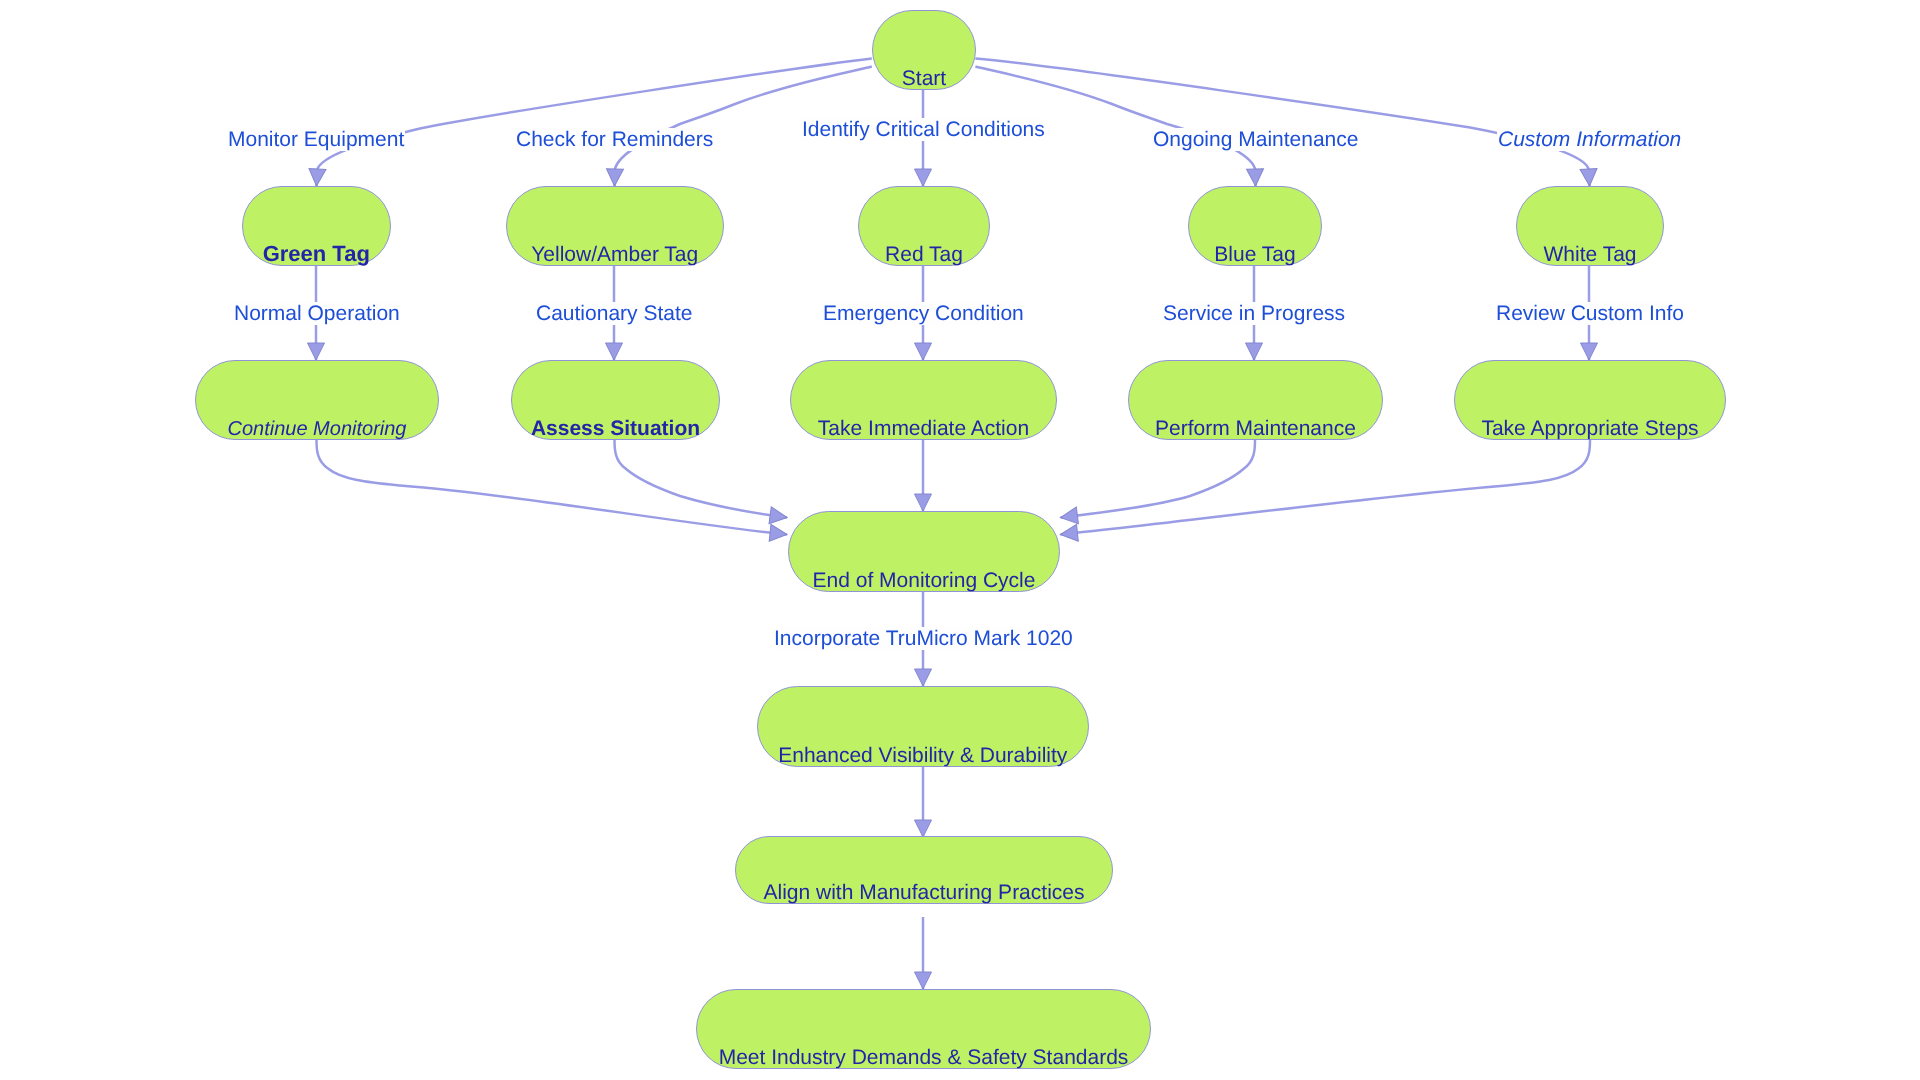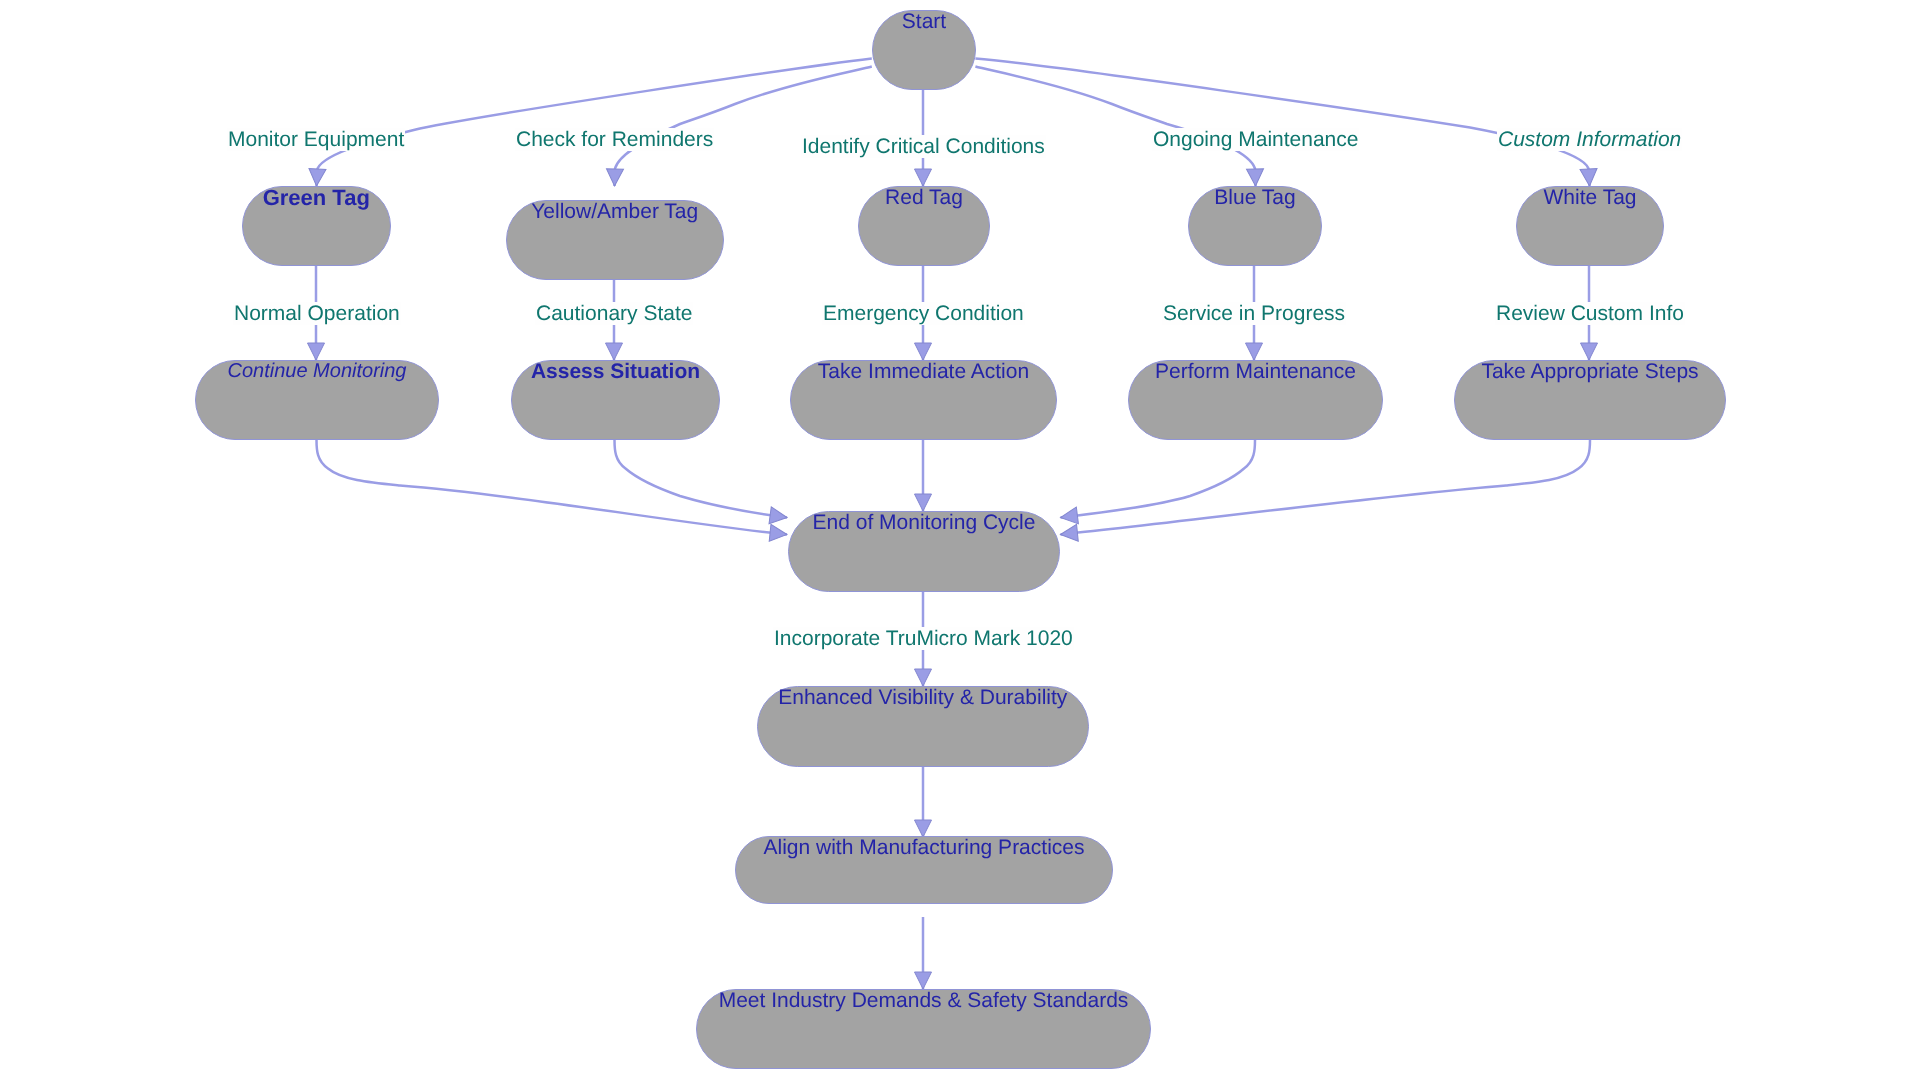--- a/index.html
+++ b/index.html
@@ -2,24 +2,24 @@
 <html><head>
 <meta charset="utf-8">
 <title>Flowchart</title>
 <style>
   html,body{margin:0;padding:0;background:#ffffff;}
   #canvas{position:relative;width:1920px;height:1080px;background:#ffffff;overflow:hidden;
           font-family:"Liberation Sans",sans-serif;-webkit-font-smoothing:antialiased;
           text-rendering:geometricPrecision;}
   .node,.elabel{-webkit-font-smoothing:antialiased;will-change:transform;transform:translateZ(0);}
   svg.edges{position:absolute;left:0;top:0;width:1920px;height:1080px;overflow:visible;}
-  .node{position:absolute;box-sizing:border-box;background:#a3a3a3;border:1px solid #9094d6;
-        border-radius:999px;display:flex;align-items:flex-start;justify-content:center;
+  .node{position:absolute;box-sizing:border-box;background:#bef264;border:1px solid #9094d6;
+        border-radius:999px;display:flex;align-items:flex-end;justify-content:center;
         color:#2424a8;white-space:nowrap;line-height:1;}
-  .elabel{position:absolute;color:#0f766e;white-space:nowrap;
+  .elabel{position:absolute;color:#1d4ed8;white-space:nowrap;
           background:#fefefe;padding:0 1px;line-height:24px;height:23px;}
 </style>
 </head>
 <body>
 
 <div id="canvas">
   <svg class="edges" viewBox="0 0 1920 1080">
     <g id="edgepaths">
         <path d="M 871.8,58.5 C 800,67 495,113 420,128.5 C 390,136 326,151 317.5,168.5 L 316.5,186" fill="none" stroke="#9a9de5" stroke-width="2.5"></path>
         <path d="M 871.8,66.5 C 855,71 790,83 735,104 C 715,112 700,117 680,124 C 646,139 619,154 615,168.5 L 614.5,186" fill="none" stroke="#9a9de5" stroke-width="2.5"></path>
@@ -57,38 +57,38 @@
         <path d="M 0,0 L -17,-8.5 L -17,8.5 Z" fill="#9a9de5" stroke="#8387d0" stroke-width="1" transform="translate(1060.5,517.5) rotate(173.01660489927022)"></path>
         <path d="M 0,0 L -17,-8.5 L -17,8.5 Z" fill="#9a9de5" stroke="#8387d0" stroke-width="1" transform="translate(1060.5,534.5) rotate(174.31411257930048)"></path>
         <path d="M 0,0 L -17,-8.5 L -17,8.5 Z" fill="#9a9de5" stroke="#8387d0" stroke-width="1" transform="translate(923,686) rotate(90)"></path>
         <path d="M 0,0 L -17,-8.5 L -17,8.5 Z" fill="#9a9de5" stroke="#8387d0" stroke-width="1" transform="translate(923,837) rotate(90)"></path>
         <path d="M 0,0 L -17,-8.5 L -17,8.5 Z" fill="#9a9de5" stroke="#8387d0" stroke-width="1" transform="translate(923,989) rotate(90)"></path>
       </g>
   </svg>
   <div id="labels">
       <div class="elabel" style="font-size: 21px; left: 227.367px; top: 127.5px;">Monitor Equipment</div>
       <div class="elabel" style="font-size: 21px; left: 514.883px; top: 127.5px;">Check for Reminders</div>
-      <div class="elabel" style="font-size: 21px; left: 801.109px; top: 135px;">Identify Critical Conditions</div>
+      <div class="elabel" style="font-size: 21px; left: 801.109px; top: 118px;">Identify Critical Conditions</div>
       <div class="elabel" style="font-size: 21px; left: 1151.76px; top: 127.5px;">Ongoing Maintenance</div>
       <div class="elabel" style="font-size: 21px; left: 1497.38px; top: 127.5px; font-style: italic;">Custom Information</div>
       <div class="elabel" style="font-size: 21px; left: 232.633px; top: 301.5px;">Normal Operation</div>
       <div class="elabel" style="font-size: 21px; left: 535.281px; top: 301.5px;">Cautionary State</div>
       <div class="elabel" style="font-size: 21px; left: 822.109px; top: 301.5px;">Emergency Condition</div>
       <div class="elabel" style="font-size: 21px; left: 1162px; top: 301.5px;">Service in Progress</div>
       <div class="elabel" style="font-size: 21px; left: 1495.05px; top: 301.5px;">Review Custom Info</div>
       <div class="elabel" style="font-size: 21px; left: 773.102px; top: 626.5px;">Incorporate TruMicro Mark 1020</div>
     </div>
   <div id="nodes">
       <div class="node" style="left: 871.5px; top: 10px; width: 104px; height: 80px;">
         <span style="font-size: 21px;">Start</span>
       </div>
       <div class="node" style="left: 242.25px; top: 186px; width: 148.5px; height: 80px;">
         <span style="font-size: 22px; font-weight: bold;">Green Tag</span>
       </div>
-      <div class="node" style="left: 505.75px; top: 186px; width: 217.5px; height: 80px; margin-top: 14px;">
+      <div class="node" style="left: 505.75px; top: 186px; width: 217.5px; height: 80px;">
         <span style="font-size: 21px;">Yellow/Amber Tag</span>
       </div>
       <div class="node" style="left: 857.5px; top: 186px; width: 132px; height: 80px;">
         <span style="font-size: 21px;">Red Tag</span>
       </div>
       <div class="node" style="left: 1188px; top: 186px; width: 134px; height: 80px;">
         <span style="font-size: 21px;">Blue Tag</span>
       </div>
       <div class="node" style="left: 1516px; top: 186px; width: 148px; height: 80px;">
         <span style="font-size: 21px;">White Tag</span>

